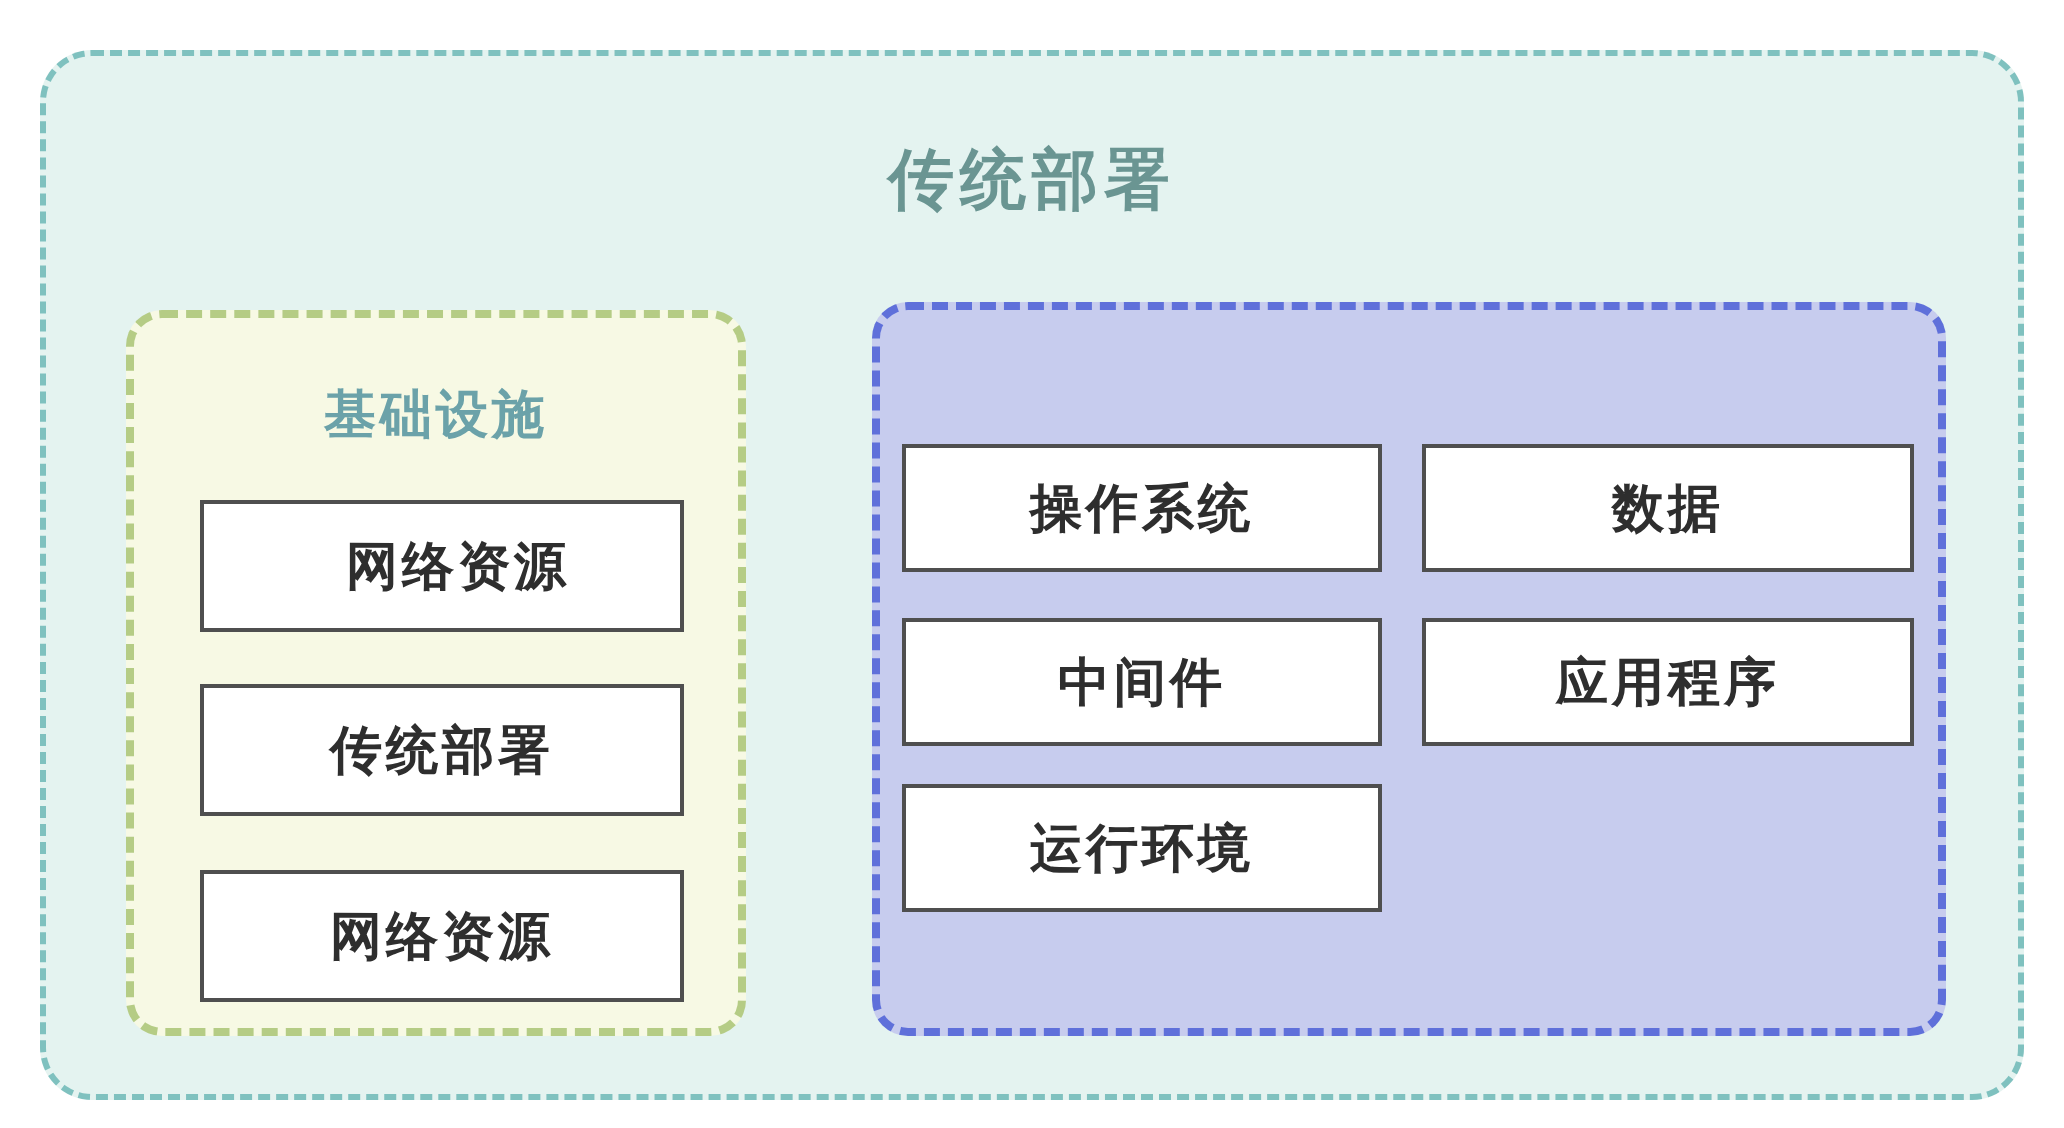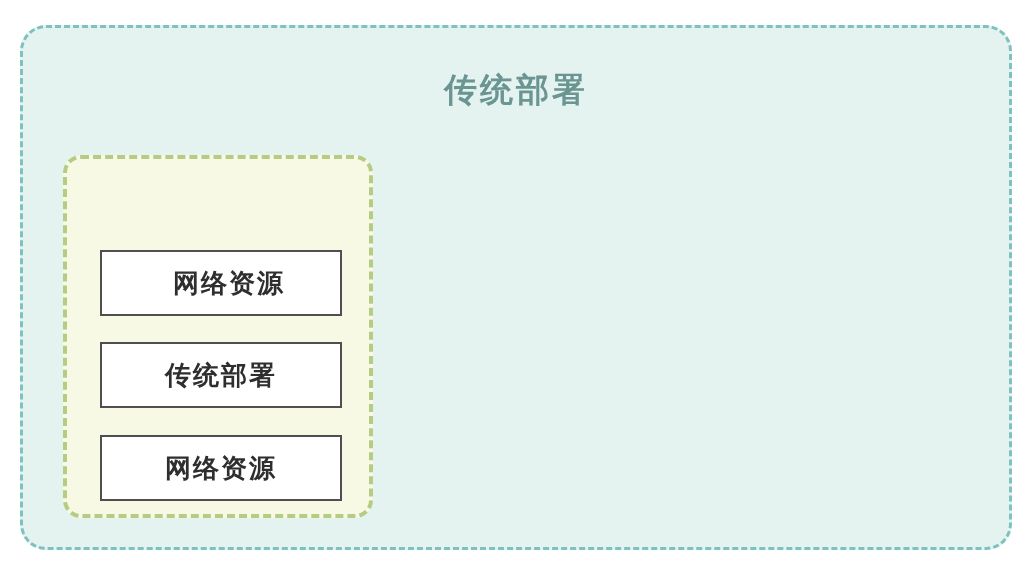--- a/index.html
+++ b/index.html
@@ -98,20 +98,28 @@
 </style>
 </head>
 <body>
 
 <div class="canvas">
   <div class="outer-panel">
 
     <div class="main-title">传统部署</div>
 
     <div class="infra-panel">
+      <div class="infra-title">基础设施</div>
       <div class="node infra-node infra-node-0">网络资源</div>
       <div class="node infra-node infra-node-1">传统部署</div>
       <div class="node infra-node infra-node-2">网络资源</div>
     </div>
 
+    <div class="platform-panel">
+      <div class="node plat-col-0 plat-row-0">操作系统</div>
+      <div class="node plat-col-1 plat-row-0">数据</div>
+      <div class="node plat-col-0 plat-row-1">中间件</div>
+      <div class="node plat-col-1 plat-row-1">应用程序</div>
+      <div class="node plat-col-0 plat-row-2">运行环境</div>
+    </div>
 
   </div>
 </div>
 
 </body></html>

